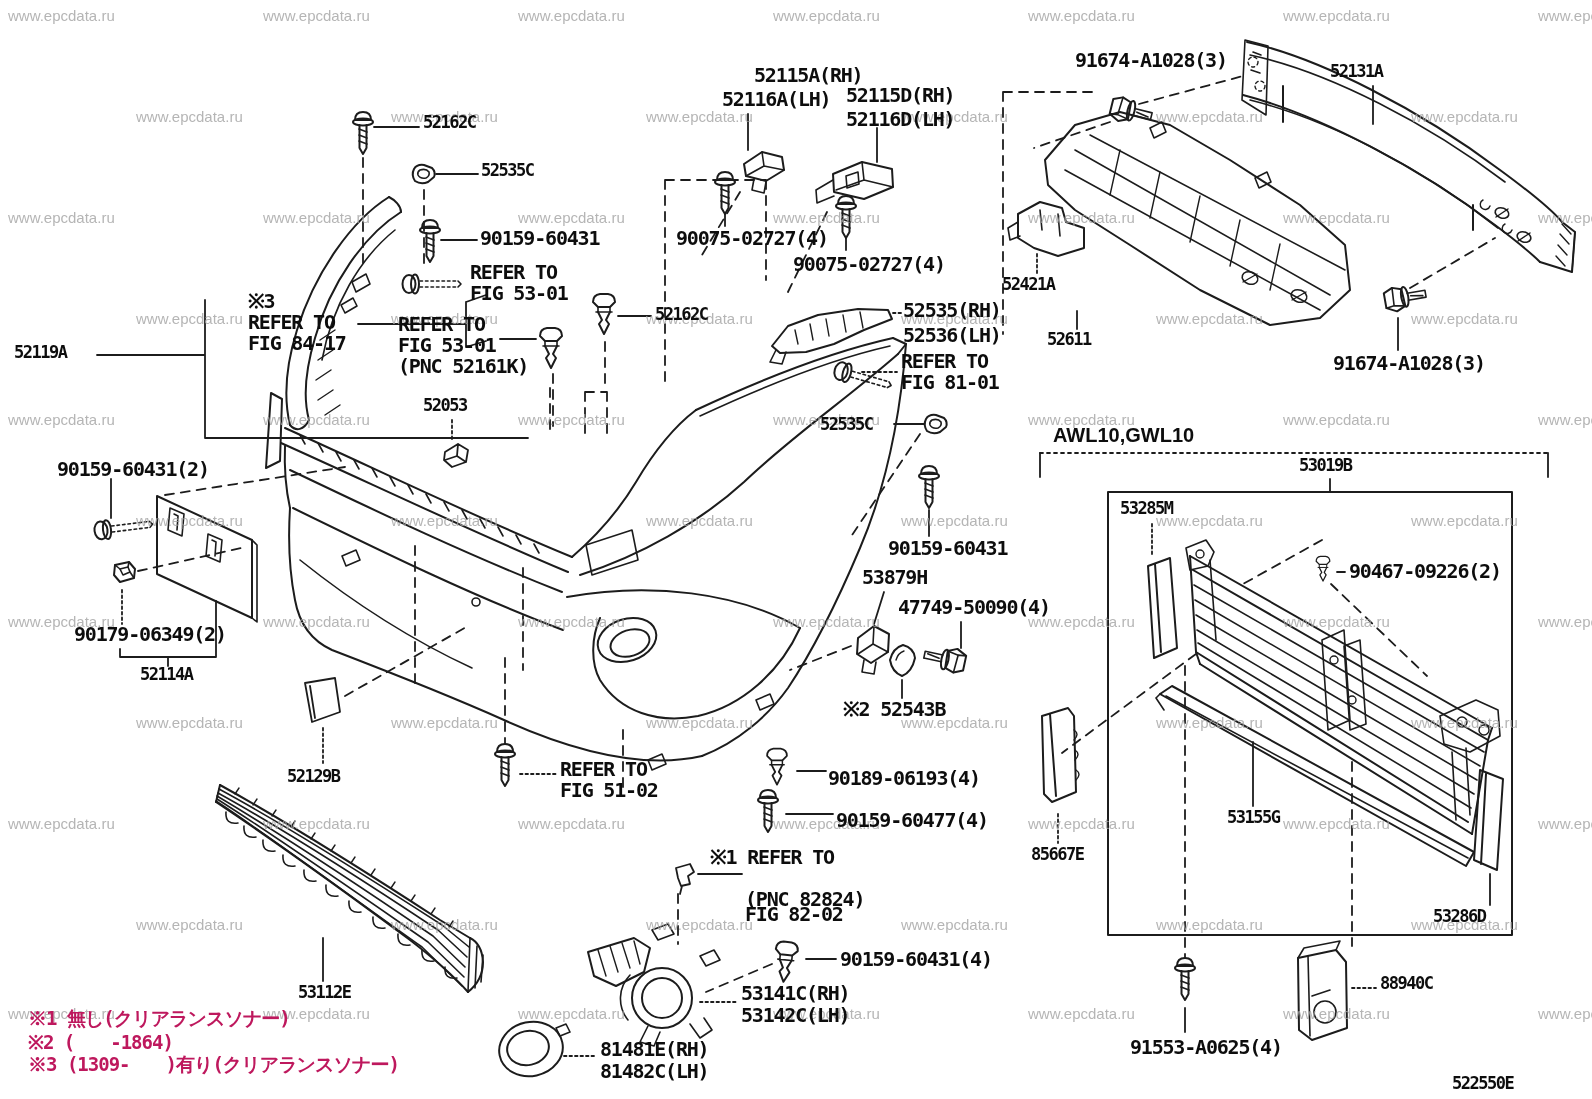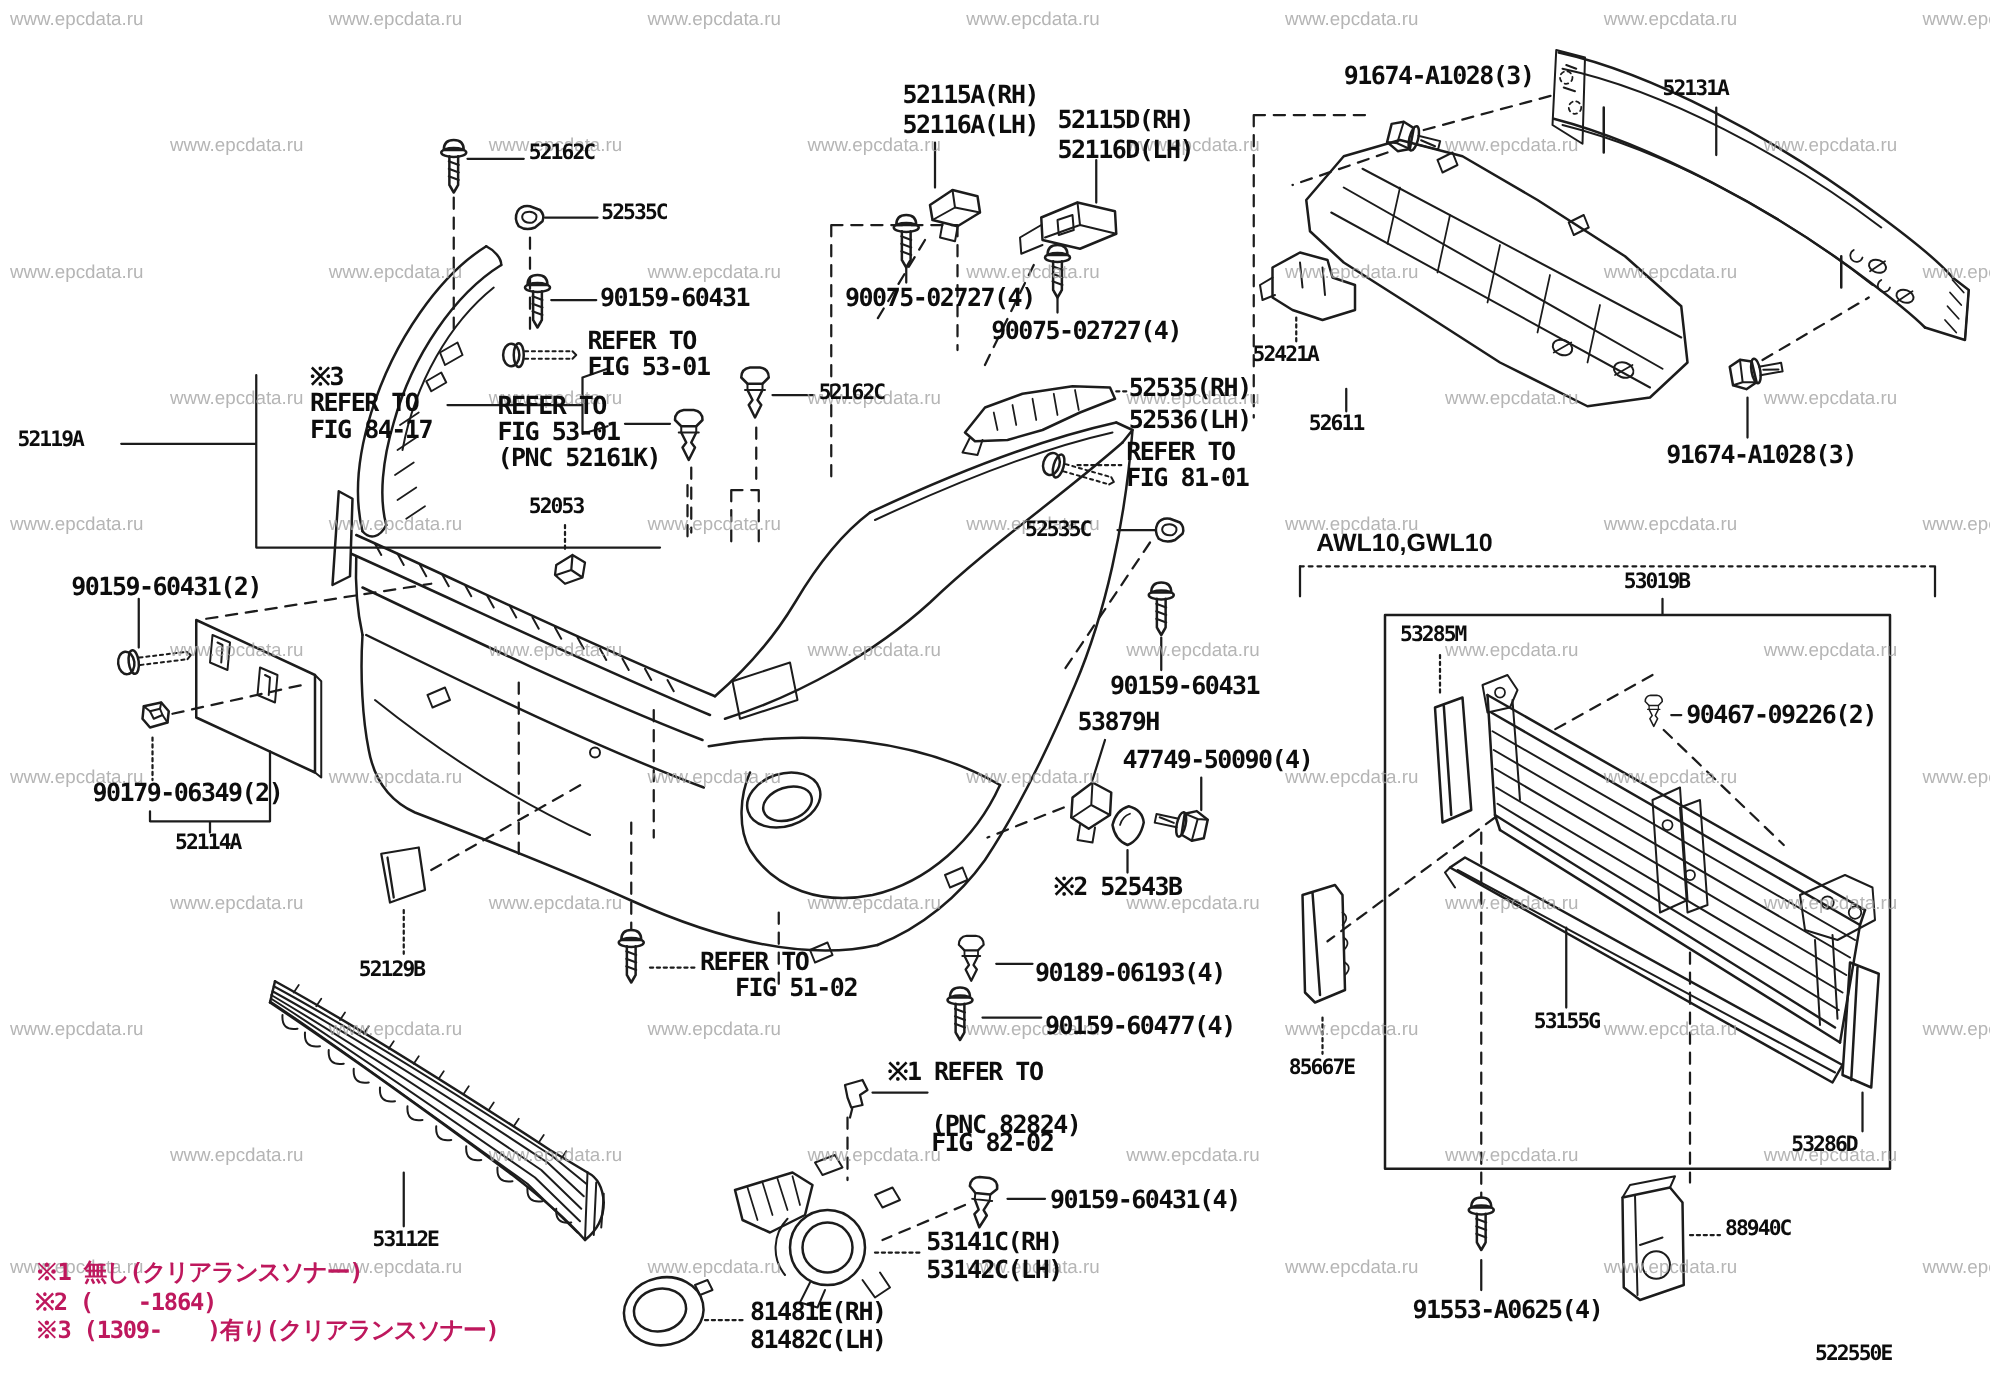--- a/index.html
+++ b/index.html
@@ -399,21 +399,21 @@
       <div class="lbl lg" style="left: 14px; top: 344px;">52119A</div>
       <div class="lbl md" style="left: 398px; top: 314px;">REFER TO</div>
       <div class="lbl md" style="left: 398px; top: 335px;">FIG 53-01</div>
       <div class="lbl md" style="left: 398px; top: 356px;">(PNC 52161K)</div>
       <div class="lbl lg" style="left: 423px; top: 397px;">52053</div>
       <div class="lbl md" style="left: 57px; top: 459px;">90159-60431(2)</div>
       <div class="lbl md" style="left: 74px; top: 624px;">90179-06349(2)</div>
       <div class="lbl lg" style="left: 140px; top: 666px;">52114A</div>
       <div class="lbl lg" style="left: 287px; top: 768px;">52129B</div>
       <div class="lbl lg" style="left: 298px; top: 984px;">53112E</div>
-      <div class="lbl md" style="left: 722px; top: 65px;">52115A(RH)</div>
+      <div class="lbl md" style="left: 754px; top: 65px;">52115A(RH)</div>
       <div class="lbl md" style="left: 722px; top: 89px;">52116A(LH)</div>
       <div class="lbl md" style="left: 846px; top: 85px;">52115D(RH)</div>
       <div class="lbl md" style="left: 846px; top: 109px;">52116D(LH)</div>
       <div class="lbl md" style="left: 676px; top: 228px;">90075-02727(4)</div>
       <div class="lbl md" style="left: 793px; top: 254px;">90075-02727(4)</div>
       <div class="lbl lg" style="left: 655px; top: 306px;">52162C</div>
       <div class="lbl md" style="left: 903px; top: 300px;">52535(RH)</div>
       <div class="lbl md" style="left: 903px; top: 325px;">52536(LH)</div>
       <div class="lbl md" style="left: 901px; top: 351px;">REFER TO</div>
       <div class="lbl md" style="left: 901px; top: 372px;">FIG 81-01</div>
@@ -430,21 +430,21 @@
       <div class="lbl sans" style="left: 1053px; top: 425px;">AWL10,GWL10</div>
       <div class="lbl lg" style="left: 1299px; top: 457px;">53019B</div>
       <div class="lbl lg" style="left: 1120px; top: 500px;">53285M</div>
       <div class="lbl md" style="left: 1349px; top: 561px;">90467-09226(2)</div>
       <div class="lbl lg" style="left: 1227px; top: 809px;">53155G</div>
       <div class="lbl lg" style="left: 1031px; top: 846px;">85667E</div>
       <div class="lbl lg" style="left: 1433px; top: 908px; text-align: center;">53286D</div>
       <div class="lbl lg" style="left: 1380px; top: 975px;">88940C</div>
       <div class="lbl md" style="left: 1130px; top: 1037px;">91553-A0625(4)</div>
       <div class="lbl md" style="left: 560px; top: 759px;">REFER TO</div>
-      <div class="lbl md" style="left: 560px; top: 780px; margin-left: 28px;">FIG 51-02</div>
+      <div class="lbl md" style="left: 560px; top: 780px;">FIG 51-02</div>
       <div class="lbl md" style="left: 828px; top: 768px;">90189-06193(4)</div>
       <div class="lbl md" style="left: 836px; top: 810px;">90159-60477(4)</div>
       <div class="lbl md" style="left: 710px; top: 847px;">※1 REFER TO</div>
       <div class="lbl md" style="left: 745px; top: 904px;">FIG 82-02</div>
       <div class="lbl md" style="left: 745px; top: 889px;">(PNC 82824)</div>
       <div class="lbl md" style="left: 840px; top: 949px;">90159-60431(4)</div>
       <div class="lbl md" style="left: 741px; top: 983px;">53141C(RH)</div>
       <div class="lbl md" style="left: 741px; top: 1005px;">53142C(LH)</div>
       <div class="lbl md" style="left: 600px; top: 1039px;">81481E(RH)</div>
       <div class="lbl md" style="left: 600px; top: 1061px;">81482C(LH)</div>

